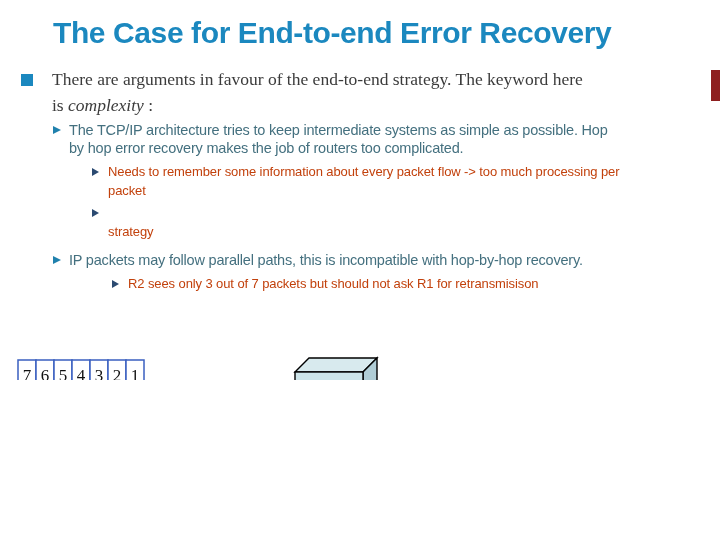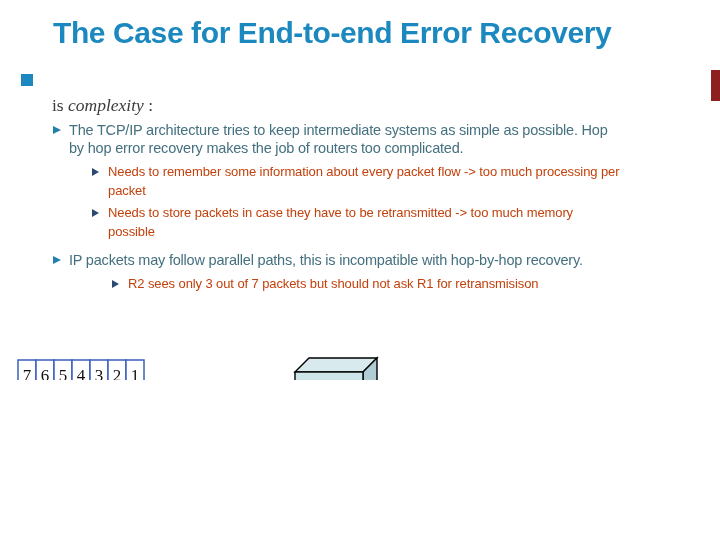--- a/index.html
+++ b/index.html
@@ -24,33 +24,33 @@
 </style>
 </head>
 <body>
 
 <div class="slide">
 
   <div class="title">The Case for End-to-end Error Recovery</div>
   <div class="accent-bar"></div>
 
   <div class="sqbullet"></div>
+  <div class="l1line" style="left:52px;top:69px">There are arguments in favour of the end-to-end strategy. The keyword here</div>
   <div class="l1line" style="left:52px;top:95px"><span>is </span><i>complexity</i><span> :</span></div>
 
   <div class="arrow arrow-l2" style="left:53px;top:126px"></div>
   <div class="l2line" style="left:69px;top:140px">by hop error recovery makes the job of routers too complicated.</div>
   <div class="l2line" style="left:69px;top:122px">The TCP/IP architecture tries to keep intermediate systems as simple as possible. Hop</div>
 
   <div class="arrow arrow-l3" style="left:92px;top:168px"></div>
   <div class="l3line" style="left:108px;top:164px">Needs to remember some information about every packet flow -&gt; too much processing per</div>
   <div class="l3line" style="left:108px;top:183px">packet</div>
 
   <div class="arrow arrow-l3" style="left:92px;top:209px"></div>
-  <div class="l3line" style="left:108px;top:205px">Needs to store packets in case they have to be retransmitted -&gt; too much memory</div>
-  <div class="l3line" style="left:108px;top:224px">possible</div>
+  <div class="l3line" style="left:108px;top:224px">strategy</div>
 
   <div class="arrow arrow-l2" style="left:53px;top:256px"></div>
   <div class="l2line" style="left:69px;top:252px">IP packets may follow parallel paths, this is incompatible with hop-by-hop recovery.</div>
 
   <div class="arrow arrow-l3" style="left:112px;top:280px"></div>
   <div class="l3line" style="left:128px;top:276px">R2 sees only 3 out of 7 packets but should not ask R1 for retransmisison</div>
 
   <svg class="diagram" width="720" height="200" viewBox="0 340 720 200">
 
     <g>

